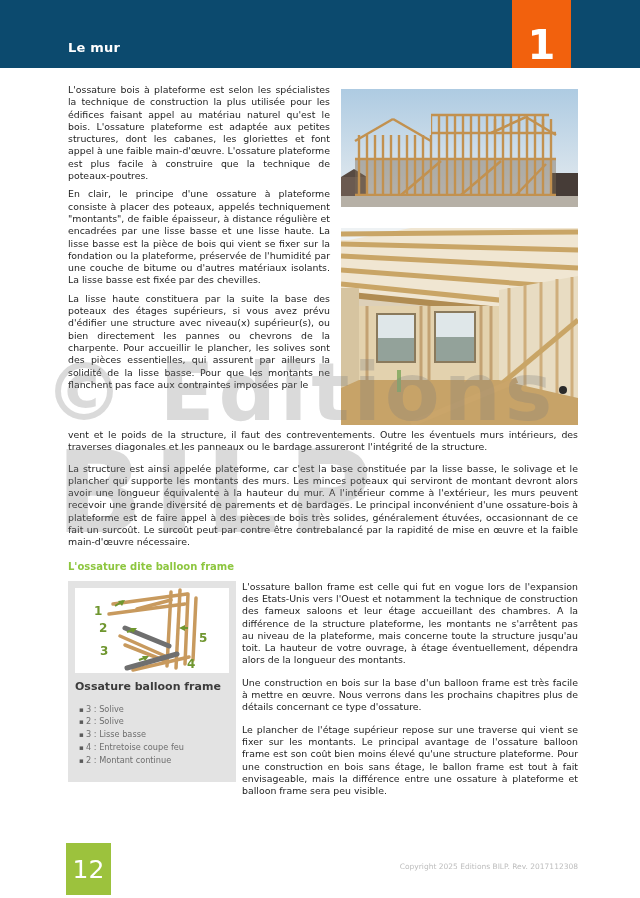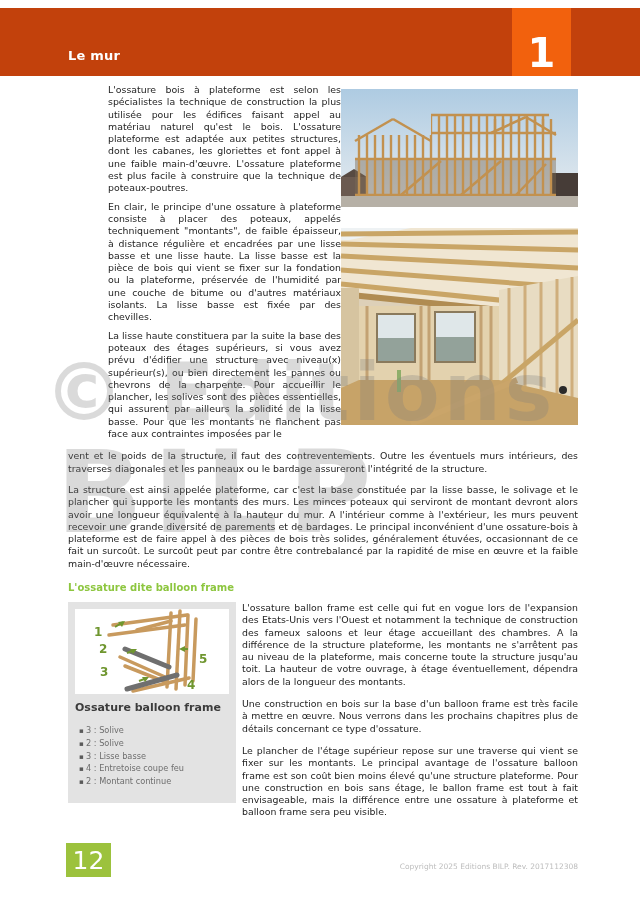--- a/index.html
+++ b/index.html
@@ -2,31 +2,31 @@
 <html><head>
 <meta charset="utf-8">
 <style>
   html,body{margin:0;padding:0;}
   body{
     width:640px;height:898px;position:relative;overflow:hidden;
     background:#ffffff;
     font-family:"DejaVu Sans","Liberation Sans",sans-serif;
   }
   
-  .topbar{position:absolute;top:8px;left:0;width:640px;height:68px;background:#c2410c;}
+  .topbar{position:absolute;top:0;left:0;width:640px;height:68px;background:#0c4a6e;}
   .topbar-title{position:absolute;left:68px;bottom:13px;color:#ffffff;font-size:13px;font-weight:bold;letter-spacing:.2px;}
   .chapter-badge{
     position:absolute;left:512px;top:0;width:59px;height:68px;background:#f2610d;
     color:#fff;display:flex;align-items:flex-end;justify-content:center;
     font-size:40px;font-weight:bold;line-height:1;padding-bottom:3px;box-sizing:border-box;
   }
   
   .content{position:absolute;left:68px;top:84px;width:510px;}
   p{margin:0 0 6px;font-size:9.4px;line-height:12.3px;text-align:justify;color:#1e1e1e;}
-  .row1{display:flex;margin-left:40px;}
+  .row1{display:flex;}
   .col1{width:262px;}
   .photos{width:237px;margin-left:auto;margin-top:5px;}
   .photo{display:block;}
   .photo + .photo{margin-top:21px;}
   .fulltext{margin-top:4px;}
   .fulltext p{margin-bottom:9px;}
   .green-head{margin:12px 0 9px;font-size:10px;font-weight:bold;color:#8dc63f;}
   .row2{display:flex;align-items:flex-start;}
   .figcard{width:168px;background:#e3e3e3;padding:7px 7px 14px;box-sizing:border-box;}
   .figimg{position:relative;width:154px;height:85px;background:#ffffff;}
@@ -35,21 +35,21 @@
   .figlegend li{font-size:8.2px;line-height:11.8px;color:#6e6e6e;text-align:left;}
   .figlegend li::before{content:"▪ ";font-size:7px;color:#5a5a5a;}
   .col2{width:338px;margin-left:6px;}
   .col2 p{margin-bottom:10px;}
   
   .watermark{position:absolute;color:#7d7d7d;font-weight:bold;white-space:nowrap;pointer-events:none;z-index:6;}
   .wm1{left:44px;top:346px;font-size:80px;letter-spacing:4px;opacity:.28;}
   .wm2{left:56px;top:426px;font-size:114px;letter-spacing:10px;opacity:.28;}
   
   .pagenum{
-    position:absolute;left:66px;top:843px;width:45px;height:34px;background:#9cc23d;
+    position:absolute;left:66px;top:843px;width:45px;height:52px;background:#9cc23d;
     color:#fff;display:flex;align-items:center;justify-content:center;font-size:25px;text-align:center;
   }
   .copyright{position:absolute;right:62px;top:862px;font-size:7.5px;color:#bdbdbd;}
 </style>
 </head>
 <body>
 
 <header class="topbar">
   <span class="topbar-title">Le mur</span>
   <div class="chapter-badge">

